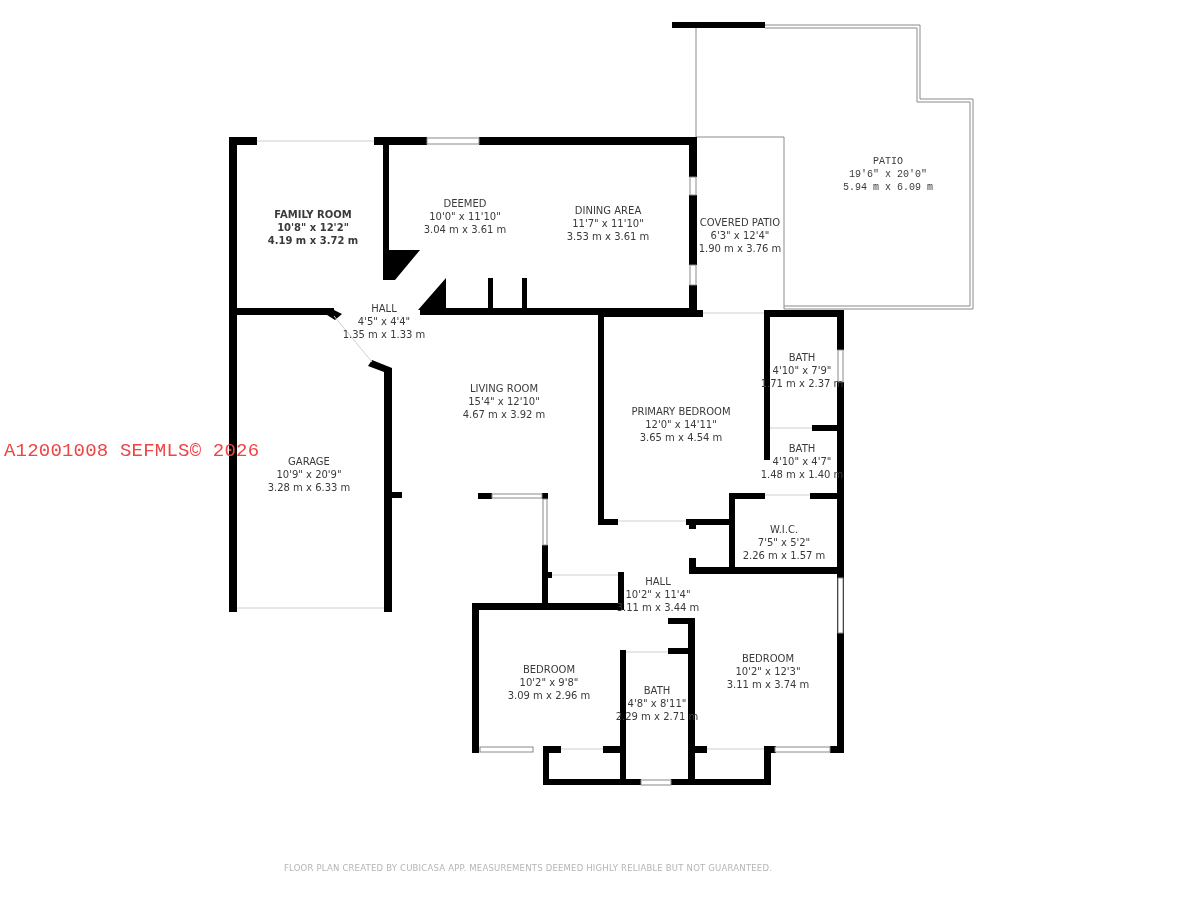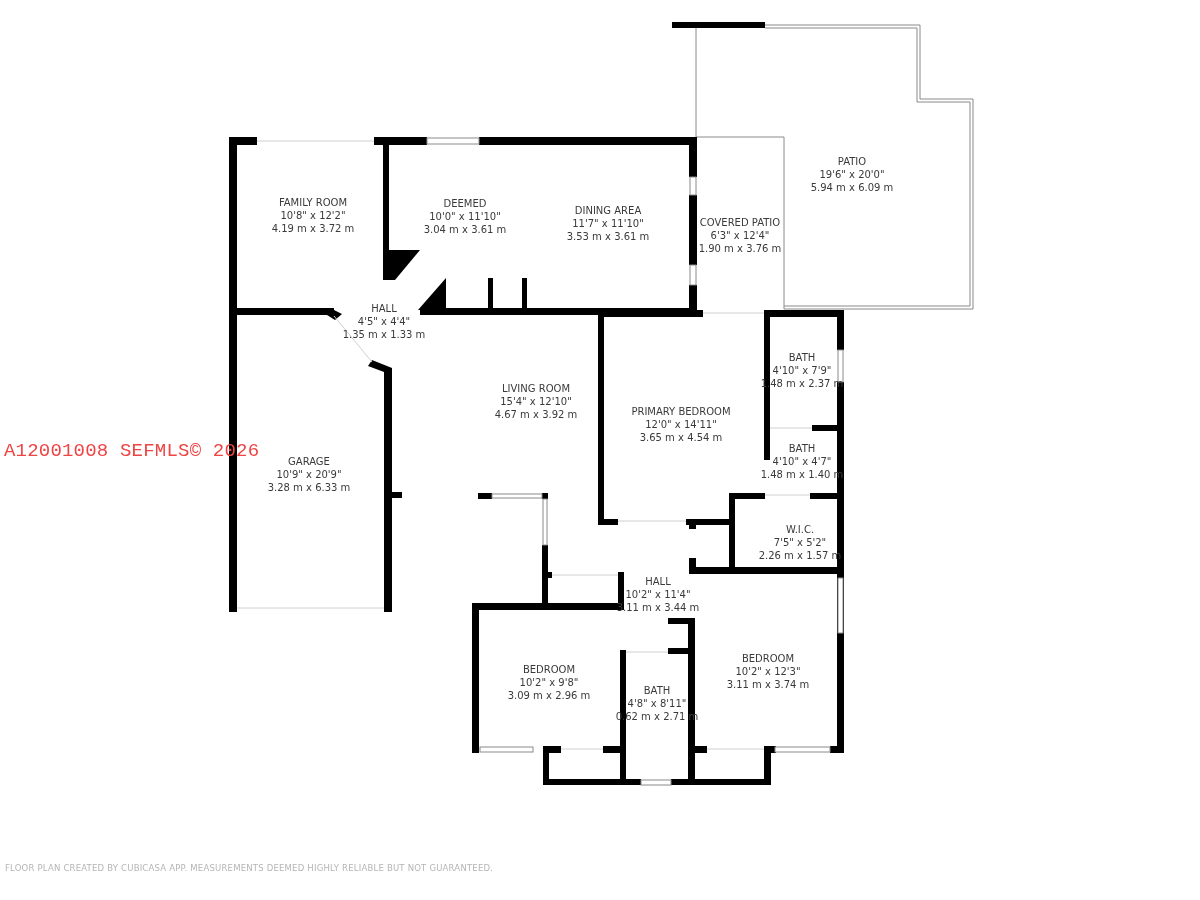--- a/index.html
+++ b/index.html
@@ -5,21 +5,21 @@
   html, body { margin:0; padding:0; background:#ffffff; }
   body { width:1200px; height:900px; position:relative; overflow:hidden;
          font-family:"DejaVu Sans", "Liberation Sans", sans-serif; }
   #plan { position:absolute; left:0; top:0; width:1200px; height:900px; }
   .room-label { position:absolute; text-align:center; color:#3a3a3a;
                 font-size:10px; line-height:13px; white-space:nowrap;
                 transform:translateX(-50%); }
   .room-label span { display:block; }
   .watermark { position:absolute; left:4px; top:440px; color:#ef4444;
                font-family:Liberation Mono, monospace; font-size:19px; letter-spacing:0.2px; }
-  .footer-note { position:absolute; left:5px; width:1024px; top:863px; 
+  .footer-note { position:absolute; left:16px; width:1024px; top:863px; text-align:center;
                  color:#b5b5b5; font-size:8.5px; letter-spacing:0.2px; }
 </style>
 </head>
 <body>
 
 <svg id="plan" viewBox="0 0 1200 900" xmlns="http://www.w3.org/2000/svg">
 
   <g fill="none" stroke="#8a8a8a" stroke-width="1">
     <polyline points="765,25 920,25 920,99 973,99 973,309 784,309"></polyline>
     <polyline points="765,28 917,28 917,102 970,102 970,306 784,306"></polyline>
@@ -125,26 +125,26 @@
     <line x1="765" y1="495" x2="810" y2="495"></line>
     <line x1="770" y1="428" x2="812" y2="428"></line>
     <line x1="703" y1="313" x2="764" y2="313"></line>
     <line x1="552" y1="575" x2="618" y2="575"></line>
     <line x1="626" y1="652" x2="668" y2="652"></line>
     <line x1="561" y1="749" x2="603" y2="749"></line>
     <line x1="707" y1="749" x2="764" y2="749"></line>
   </g>
 </svg>
 
-<div class="room-label" style="left:852px;top:155px;">
+<div class="room-label" style="left:888px;top:155px;font-family:Liberation Mono, monospace;">
   <span>PATIO</span>
   <span>19'6" x 20'0"</span>
   <span>5.94 m x 6.09 m</span>
 </div>
-<div class="room-label" style="left:313px;top:196px;">
+<div class="room-label" style="left:313px;top:208px;font-weight:bold;">
   <span>FAMILY ROOM</span>
   <span>10'8" x 12'2"</span>
   <span>4.19 m x 3.72 m</span>
 </div>
 <div class="room-label" style="left:465px;top:197px;">
   <span>DEEMED</span>
   <span>10'0" x 11'10"</span>
   <span>3.04 m x 3.61 m</span>
 </div>
 <div class="room-label" style="left:608px;top:204px;">
@@ -155,64 +155,64 @@
 <div class="room-label" style="left:740px;top:216px;">
   <span>COVERED PATIO</span>
   <span>6'3" x 12'4"</span>
   <span>1.90 m x 3.76 m</span>
 </div>
 <div class="room-label" style="left:384px;top:302px;">
   <span>HALL</span>
   <span>4'5" x 4'4"</span>
   <span>1.35 m x 1.33 m</span>
 </div>
-<div class="room-label" style="left:504px;top:382px;margin-left:32px;">
+<div class="room-label" style="left:504px;top:382px;">
   <span>LIVING ROOM</span>
   <span>15'4" x 12'10"</span>
   <span>4.67 m x 3.92 m</span>
 </div>
 <div class="room-label" style="left:681px;top:405px;">
   <span>PRIMARY BEDROOM</span>
   <span>12'0" x 14'11"</span>
   <span>3.65 m x 4.54 m</span>
 </div>
 <div class="room-label" style="left:802px;top:351px;">
   <span>BATH</span>
   <span>4'10" x 7'9"</span>
-  <span>1.48 m x 2.37 m</span>
+  <span>1.71 m x 2.37 m</span>
 </div>
 <div class="room-label" style="left:802px;top:442px;">
   <span>BATH</span>
   <span>4'10" x 4'7"</span>
   <span>1.48 m x 1.40 m</span>
 </div>
 <div class="room-label" style="left:309px;top:455px;">
   <span>GARAGE</span>
   <span>10'9" x 20'9"</span>
   <span>3.28 m x 6.33 m</span>
 </div>
-<div class="room-label" style="left:784px;top:523px;margin-left:16px;">
+<div class="room-label" style="left:784px;top:523px;">
   <span>W.I.C.</span>
   <span>7'5" x 5'2"</span>
   <span>2.26 m x 1.57 m</span>
 </div>
 <div class="room-label" style="left:658px;top:575px;">
   <span>HALL</span>
   <span>10'2" x 11'4"</span>
   <span>3.11 m x 3.44 m</span>
 </div>
 <div class="room-label" style="left:549px;top:663px;">
   <span>BEDROOM</span>
   <span>10'2" x 9'8"</span>
   <span>3.09 m x 2.96 m</span>
 </div>
 <div class="room-label" style="left:657px;top:684px;">
   <span>BATH</span>
   <span>4'8" x 8'11"</span>
-  <span>0.62 m x 2.71 m</span>
+  <span>2.29 m x 2.71 m</span>
 </div>
 <div class="room-label" style="left:768px;top:652px;">
   <span>BEDROOM</span>
   <span>10'2" x 12'3"</span>
   <span>3.11 m x 3.74 m</span>
 </div>
 
 <div class="watermark">A12001008  SEFMLS© 2026</div>
 <div class="footer-note">FLOOR PLAN CREATED BY CUBICASA APP. MEASUREMENTS DEEMED HIGHLY RELIABLE BUT NOT GUARANTEED.</div>
 

